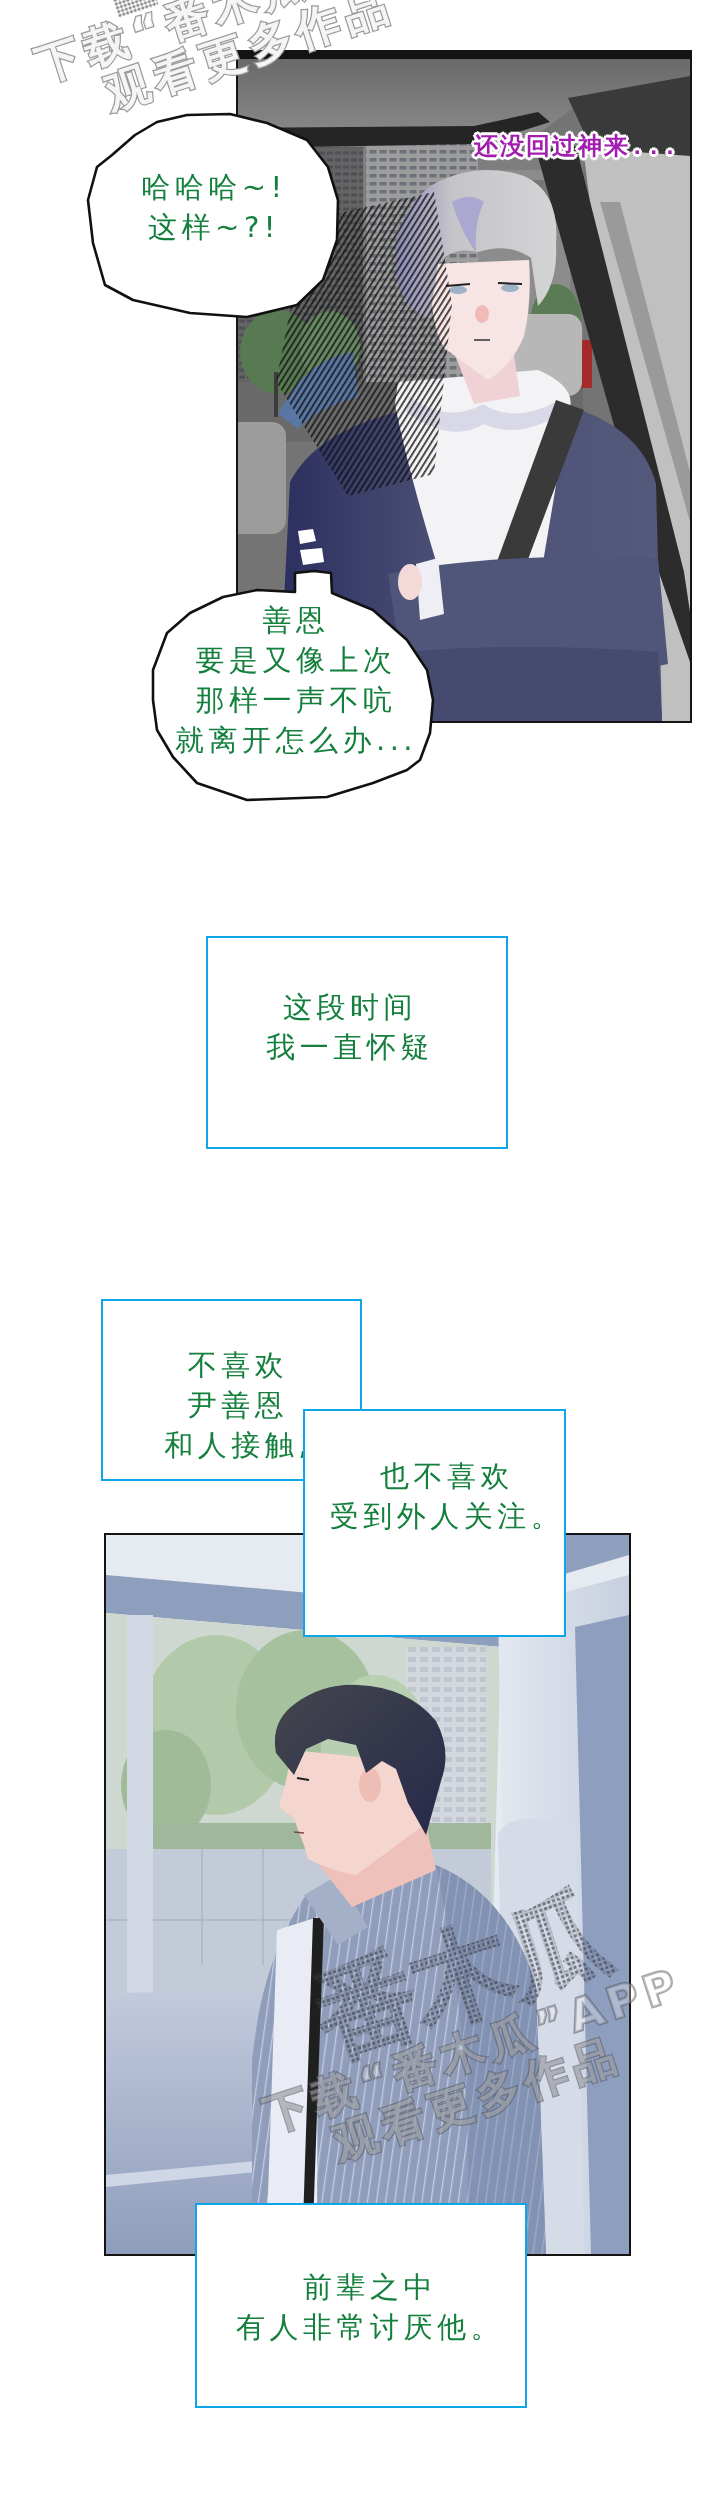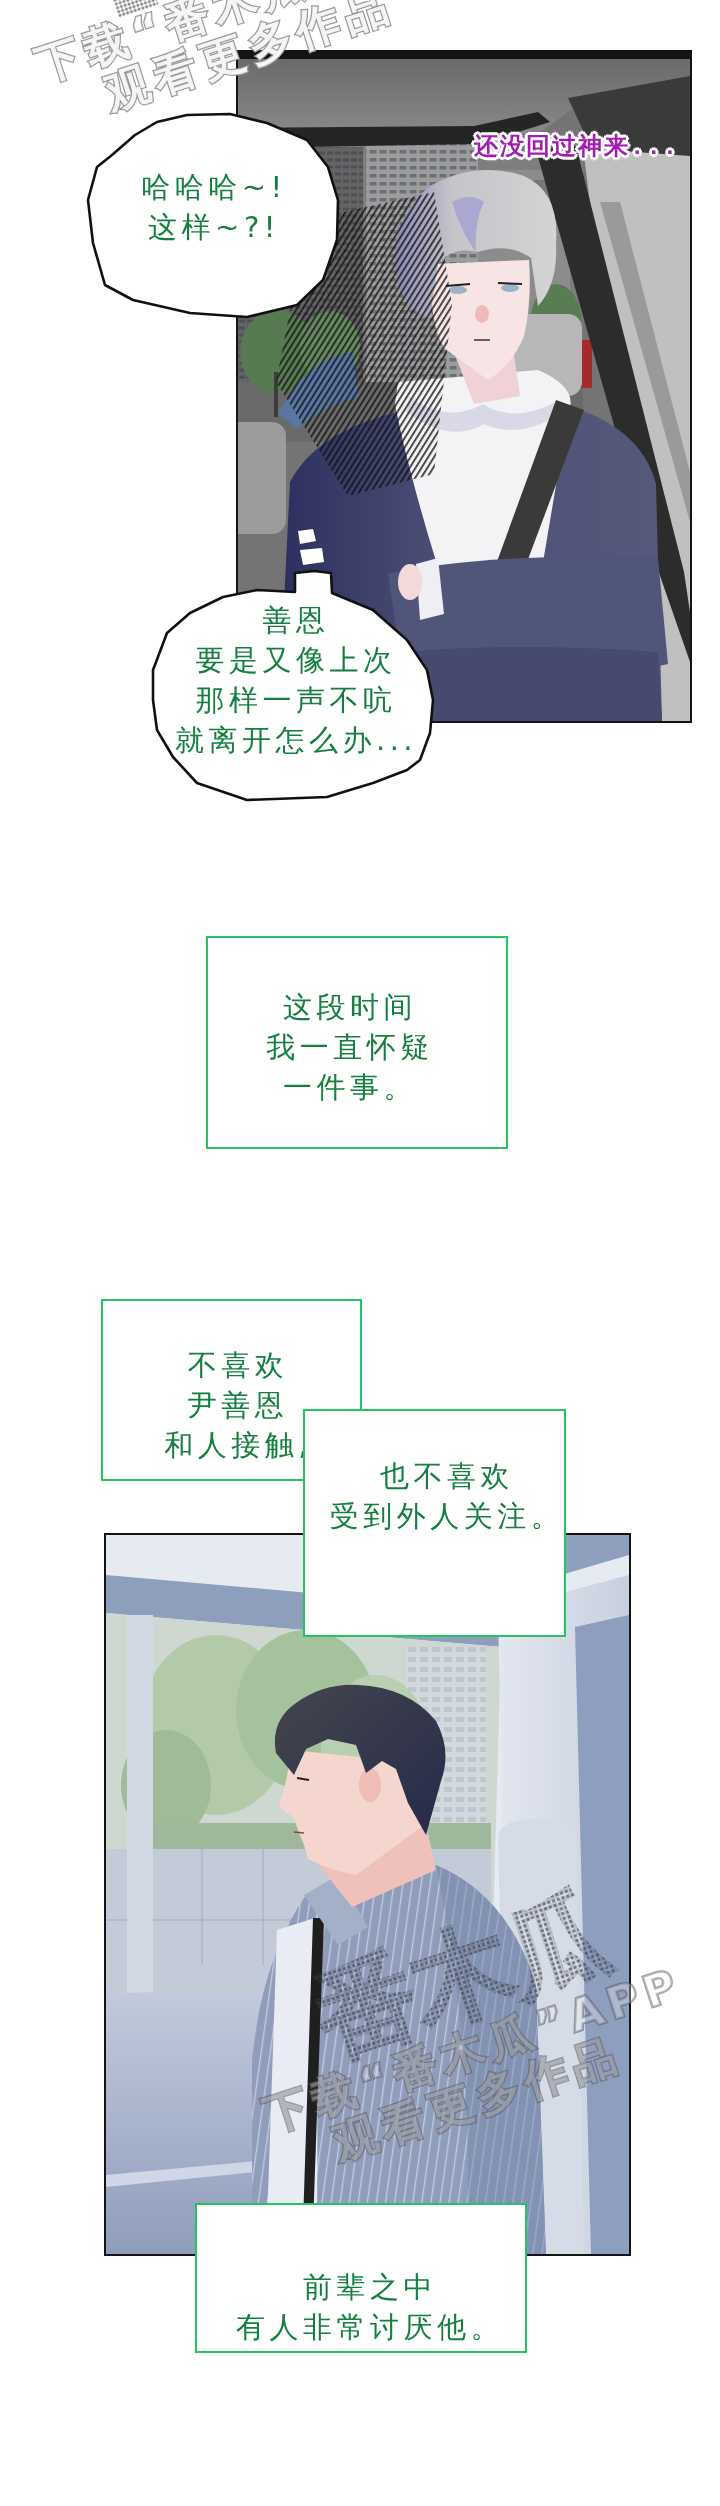--- a/index.html
+++ b/index.html
@@ -2,21 +2,21 @@
 <html><head>
 <meta charset="utf-8">
 <style>
   html, body { margin: 0; padding: 0; background: #ffffff; }
   #page {
     position: relative; width: 720px; height: 2506px; overflow: hidden;
     background: #ffffff; font-family: "DejaVu Sans", sans-serif; color: #141414;
   }
   .panel { position: absolute; border: 2px solid #141414; overflow: hidden; background: #777; }
   .panel svg { display: block; }
-  .box { position: absolute; background: #ffffff; border: 2px solid #22c55e; box-sizing: border-box; }
+  .box { position: absolute; background: #ffffff; border: 2px solid #0ea5e9; box-sizing: border-box; }
   .txt {
     position: absolute; text-align: center; font-size: 29px; line-height: 40px;
     letter-spacing: 4.5px; color: #15803d; white-space: nowrap;
     font-family: "DejaVu Sans", sans-serif;
   }
   .txt > div { height: 40px; }
   .overlay { position: absolute; left: 0; top: 0; overflow: visible; }
   .caption {
     position: absolute; left: 474px; top: 128px; font-size: 24px; line-height: 40px;
     letter-spacing: 2px; font-weight: bold; color: #a21caf; white-space: nowrap;
@@ -162,21 +162,20 @@
   <div class="wm-logo-frag" style="z-index:5;"></div>
   <div class="wm" style="left:45px; top:42px; z-index:5;">
     <div>下载“番木瓜”APP</div>
     <div class="l2">观看更多作品</div>
   </div>
 
   <div class="box" style="left:206px; top:936px; width:302px; height:213px; z-index:2;">
     <div class="txt" style="left:0; top:49px; width:284px;">
       <div>这段时间</div>
       <div>我一直怀疑</div>
-      <div>一件事。</div>
     </div>
   </div>
 
   <div class="box" style="left:101px; top:1299px; width:261px; height:182px; z-index:2;">
     <div class="txt" style="left:0; top:44px; width:270px;">
       <div>不喜欢</div>
       <div>尹善恩</div>
       <div>和人接触,</div>
     </div>
   </div>
@@ -249,20 +248,20 @@
       </g>
     </svg>
   </div>
 
   <div class="wm-logo" style="left:300px; top:1970px; z-index:2;">番木瓜</div>
   <div class="wm on-art" style="left:273px; top:2092px; z-index:2;">
     <div>下载“番木瓜”APP</div>
     <div class="l2">观看更多作品</div>
   </div>
 
-  <div class="box" style="left:195px; top:2203px; width:332px; height:150px; z-index:4;">
+  <div class="box" style="left:195px; top:2203px; width:332px; height:205px; z-index:4;">
     <div class="txt" style="left:0; top:62px; width:346px;">
       <div>前辈之中</div>
       <div>有人非常讨厌他。</div>
     </div>
   </div>
 
 </div>
 
 </body></html>

